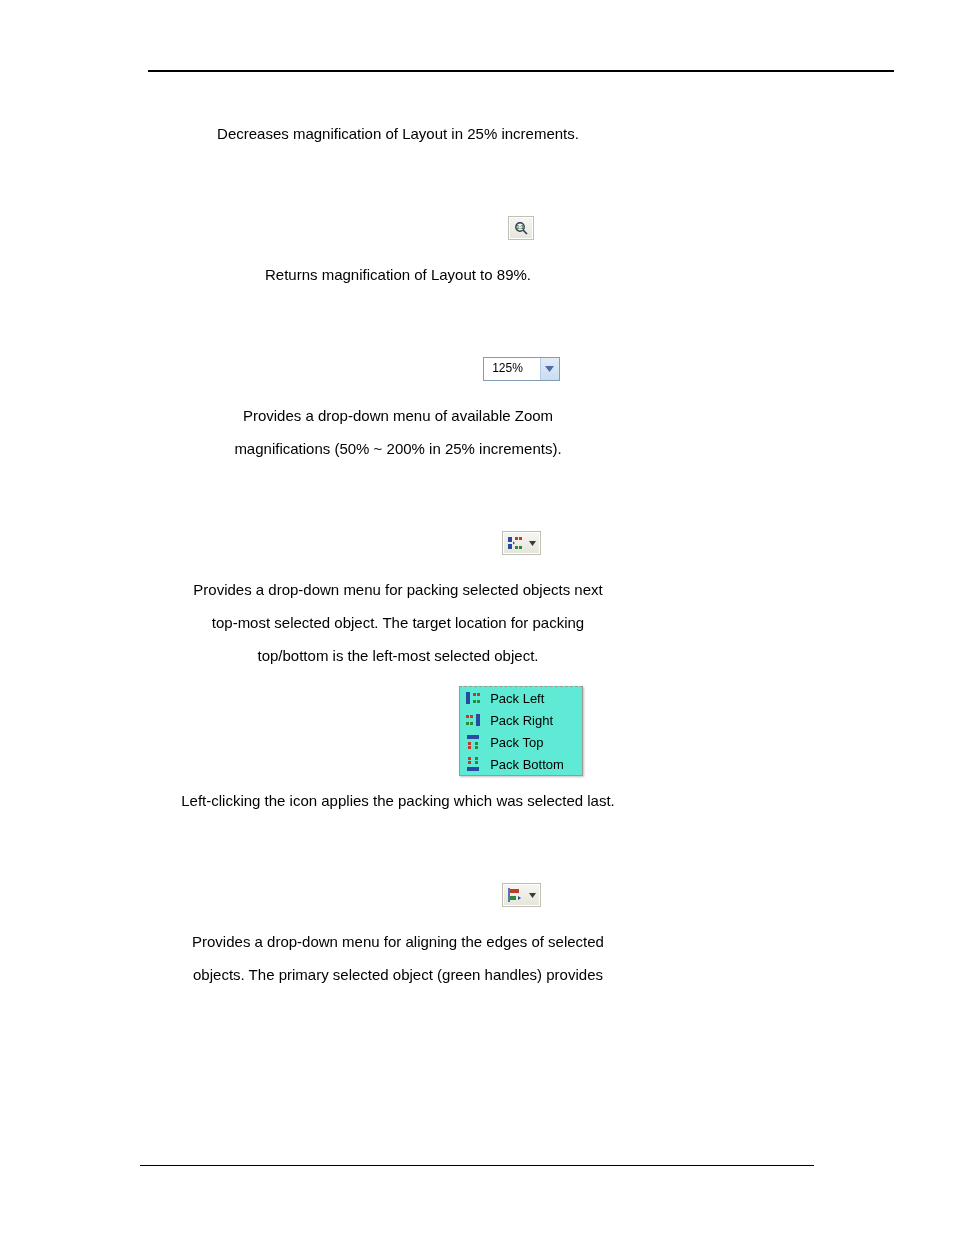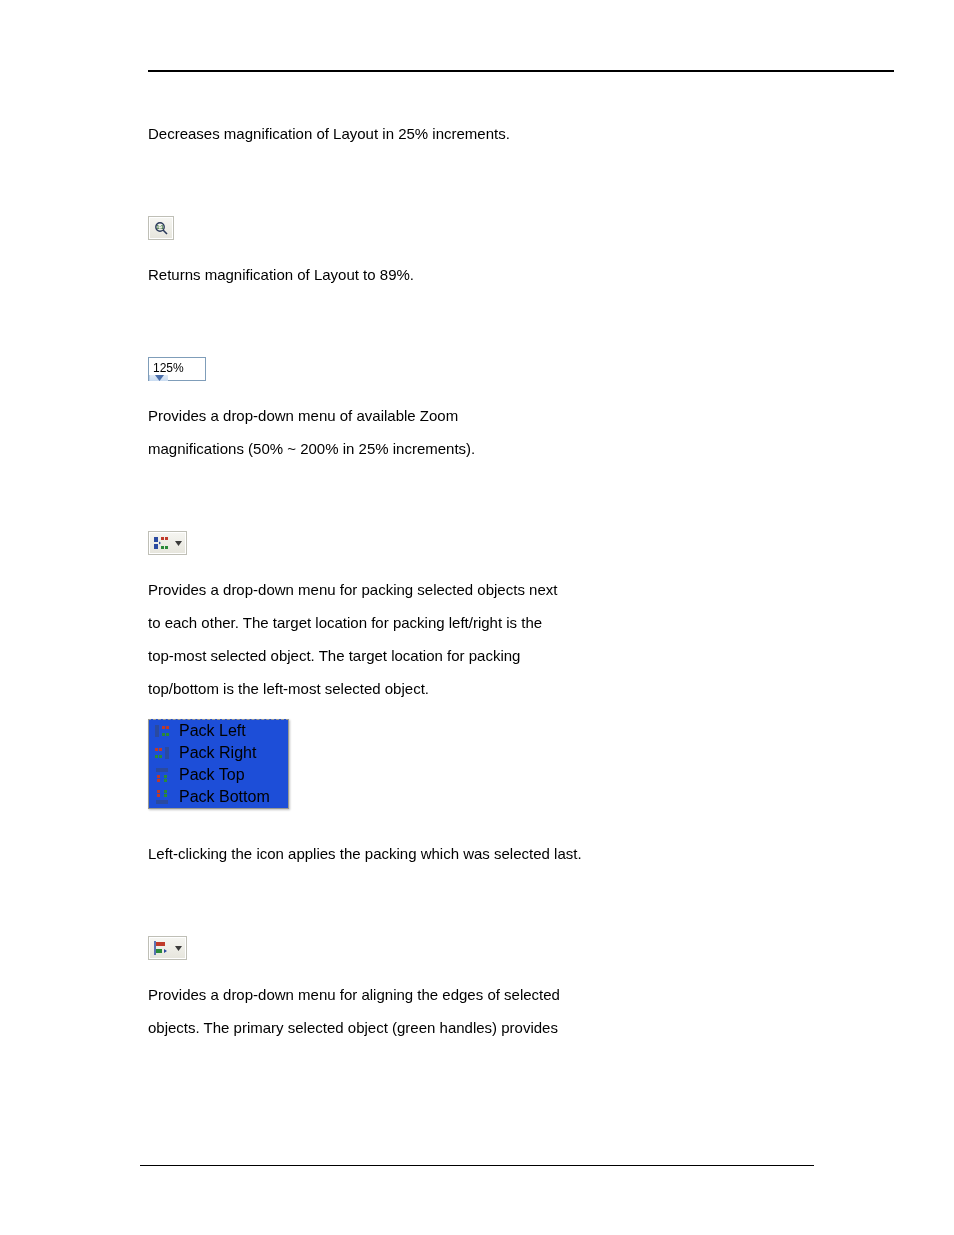--- a/index.html
+++ b/index.html
@@ -9,20 +9,21 @@
     font-family: Arial, Helvetica, sans-serif;
     font-size: 15px;
     color: #000;
   }
   .page {
     width: 954px;
     height: 1235px;
     box-sizing: border-box;
     position: relative;
     padding: 70px 60px 60px 148px;
+    text-align: center;
   }
   .hr-top {
     border: none;
     border-top: 2px solid #000;
     margin: 0 0 45px 0;
   }
   .hr-bottom {
     position: absolute;
     left: 140px;
     right: 140px;
@@ -58,44 +59,43 @@
 
   
   .zoom-select {
     display: inline-flex;
     align-items: stretch;
     height: 22px;
     border: 1px solid #7f9db9;
     background: #fff;
     font-family: Tahoma, Arial, sans-serif;
     font-size: 12px;
-    flex-direction: column;
   }
   .zoom-select .val {
     padding: 3px 12px 0 4px;
     min-width: 40px;
     color: #000;
   }
   .zoom-select .arrow {
     width: 18px;
     background: linear-gradient(#e3ecf7, #c9dcf2);
     border-left: 1px solid #b7cde6;
     display:flex; align-items:center; justify-content:center;
   }
 
   
   .menu {
     display: inline-block;
     border: 1px solid #9a9a92;
-    background: #1d4ed8;
+    background: #5eead4;
     box-shadow: 1px 1px 2px rgba(0,0,0,0.25);
     border-top: 1px dashed #9a9a92;
     font-family: Tahoma, Arial, sans-serif;
-    font-size: 16px;
-    margin-bottom: 28px;
+    font-size: 13px;
+    margin-bottom: 8px;
   }
   .menu-row {
     display: flex;
     align-items: center;
     height: 22px;
     padding: 0 18px 0 4px;
   }
   .menu-row .mi-ico {
     width: 18px; height:18px;
     display:flex; align-items:center; justify-content:center;
@@ -155,21 +155,20 @@
         <path d="M8 8 L6 6.5 L6 9.5 Z" fill="#2a4aa0"></path>
       </svg>
     </span>
     <span class="caret">
       <svg width="7" height="5" viewBox="0 0 7 5">
           <path d="M0 0 L7 0 L3.5 5 Z" fill="#3a3a3a"></path>
         </svg>
     </span>
   </div>
   <p class="para" style="margin-top:18px; margin-bottom:0;">Provides a drop-down menu for packing selected objects next</p>
-  <p class="para" style="margin-bottom:0;">to each other. The target location for packing left/right is the</p>
   <p class="para" style="margin-bottom:0;">top-most selected object. The target location for packing</p>
   <p class="para" style="margin-bottom:14px;">top/bottom is the left-most selected object.</p>
 
   
   <div class="menu">
     <div class="menu-row">
       <span class="mi-ico">
         <svg width="16" height="16" viewBox="0 0 16 16">
           <rect x="1" y="2" width="4" height="12" fill="#2a4aa0"></rect>
           <rect x="8" y="3" width="3" height="3" fill="#c03a2a"></rect>

